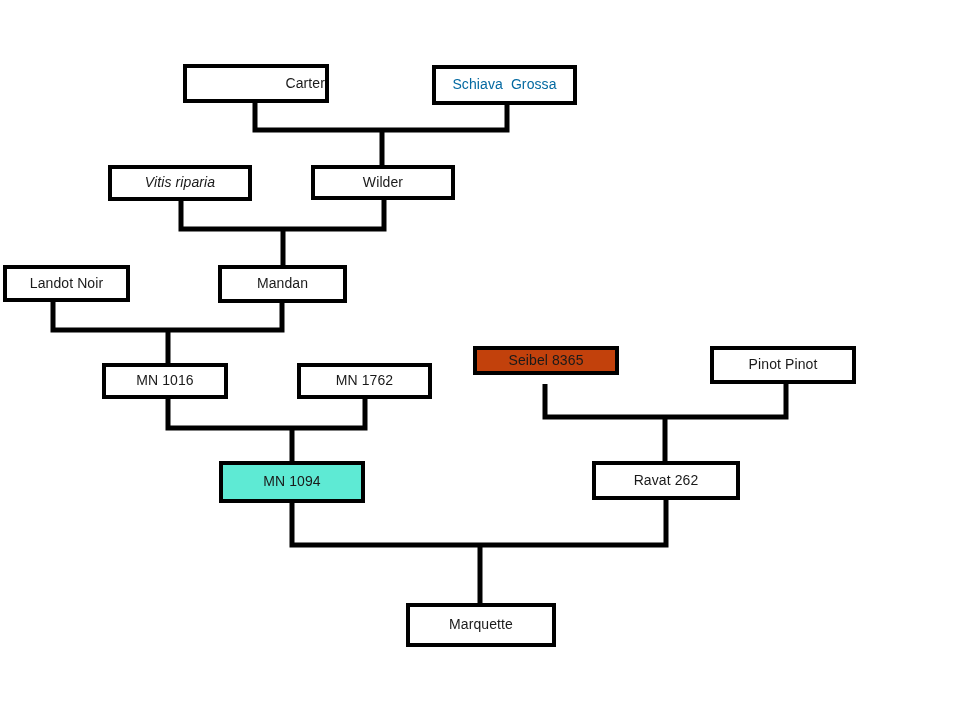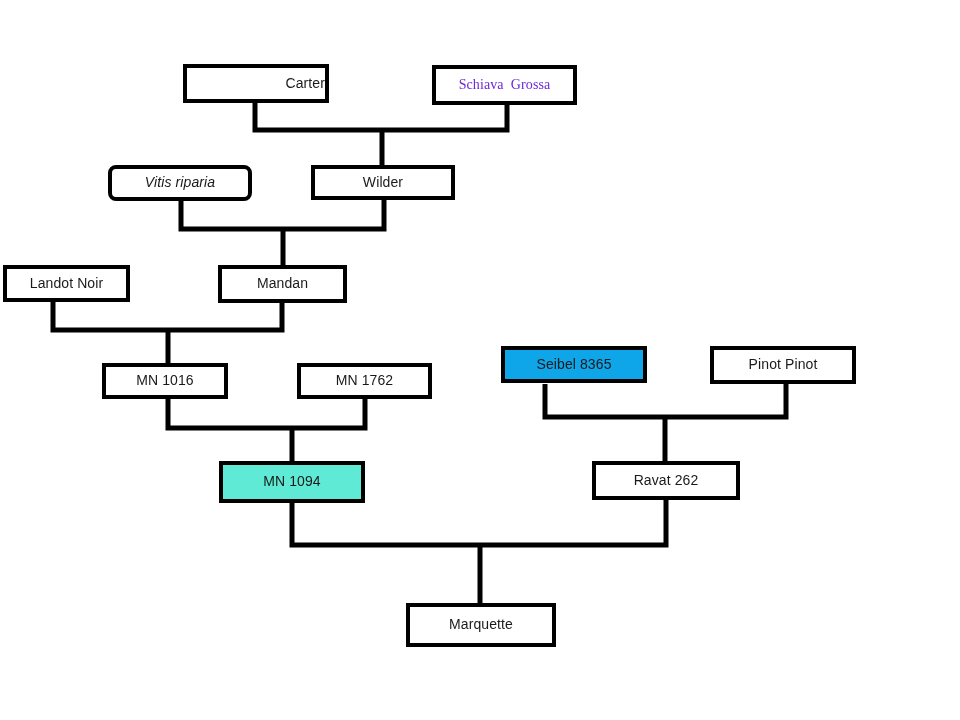--- a/index.html
+++ b/index.html
@@ -61,41 +61,41 @@
       <path d="M 168 397 L 168 428 L 365 428 L 365 397 M 292 428 L 292 463" fill="none" stroke="#000000" stroke-width="5" stroke-linecap="butt"></path>
       <path d="M 545 384 L 545 417 L 786 417 L 786 383 M 665 417 L 665 463" fill="none" stroke="#000000" stroke-width="5" stroke-linecap="butt"></path>
       <path d="M 292 499 L 292 545 L 666 545 L 666 499 M 480 545 L 480 605" fill="none" stroke="#000000" stroke-width="5" stroke-linecap="butt"></path>
     </svg>
 
   <div id="nodes-layer">
       <div class="node" style="left: 183px; top: 64px; width: 146px; height: 39px; border-color: rgb(0, 0, 0); background: rgb(255, 255, 255); justify-content: flex-end;">
         <span class="node-label" style="color: rgb(26, 26, 26);">Carter</span>
       </div>
       <div class="node" style="left: 432px; top: 65px; width: 145px; height: 40px; border-color: rgb(0, 0, 0); background: rgb(255, 255, 255);">
-        <span class="node-label" style="color: #6d28d9; font-family: Liberation Serif, serif;">Schiava  Grossa</span>
+        <span class="node-label" style="color: #0369a1;">Schiava  Grossa</span>
       </div>
-      <div class="node italic" style="left: 108px; top: 165px; width: 144px; height: 36px; border-color: rgb(0, 0, 0); background: rgb(255, 255, 255); border-radius: 8px;">
+      <div class="node italic" style="left: 108px; top: 165px; width: 144px; height: 36px; border-color: rgb(0, 0, 0); background: rgb(255, 255, 255);">
         <span class="node-label" style="color: rgb(26, 26, 26);">Vitis riparia</span>
       </div>
       <div class="node" style="left: 311px; top: 165px; width: 144px; height: 35px; border-color: rgb(0, 0, 0); background: rgb(255, 255, 255); justify-content: center;">
         <span class="node-label" style="color: rgb(26, 26, 26);">Wilder</span>
       </div>
       <div class="node" style="left: 3px; top: 265px; width: 127px; height: 37px; border-color: rgb(0, 0, 0); background: rgb(255, 255, 255);">
         <span class="node-label" style="color: rgb(26, 26, 26);">Landot Noir</span>
       </div>
       <div class="node" style="left: 218px; top: 265px; width: 129px; height: 38px; border-color: rgb(0, 0, 0); background: rgb(255, 255, 255);">
         <span class="node-label" style="color: rgb(26, 26, 26);">Mandan</span>
       </div>
       <div class="node" style="left: 102px; top: 363px; width: 126px; height: 36px; border-color: rgb(0, 0, 0); background: rgb(255, 255, 255);">
         <span class="node-label" style="color: rgb(26, 26, 26);">MN 1016</span>
       </div>
       <div class="node" style="left: 297px; top: 363px; width: 135px; height: 36px; border-color: rgb(0, 0, 0); background: rgb(255, 255, 255);">
         <span class="node-label" style="color: rgb(26, 26, 26);">MN 1762</span>
       </div>
-      <div class="node" style="left: 473px; top: 346px; width: 146px; height: 37px; border-color: rgb(0, 0, 0); background: #0ea5e9; margin-left: 28px;">
+      <div class="node" style="left: 473px; top: 346px; width: 146px; height: 29px; border-color: rgb(0, 0, 0); background: #c2410c;">
         <span class="node-label" style="color: rgb(26, 26, 26);">Seibel 8365</span>
       </div>
       <div class="node" style="left: 710px; top: 346px; width: 146px; height: 38px; border-color: rgb(0, 0, 0); background: rgb(255, 255, 255);">
         <span class="node-label" style="color: rgb(26, 26, 26);">Pinot Pinot</span>
       </div>
       <div class="node" style="left: 219px; top: 461px; width: 146px; height: 42px; border-color: rgb(0, 0, 0); background: #5eead4;">
         <span class="node-label" style="color: rgb(26, 26, 26);">MN 1094</span>
       </div>
       <div class="node" style="left: 592px; top: 461px; width: 148px; height: 39px; border-color: rgb(0, 0, 0); background: rgb(255, 255, 255);">
         <span class="node-label" style="color: rgb(26, 26, 26);">Ravat 262</span>

